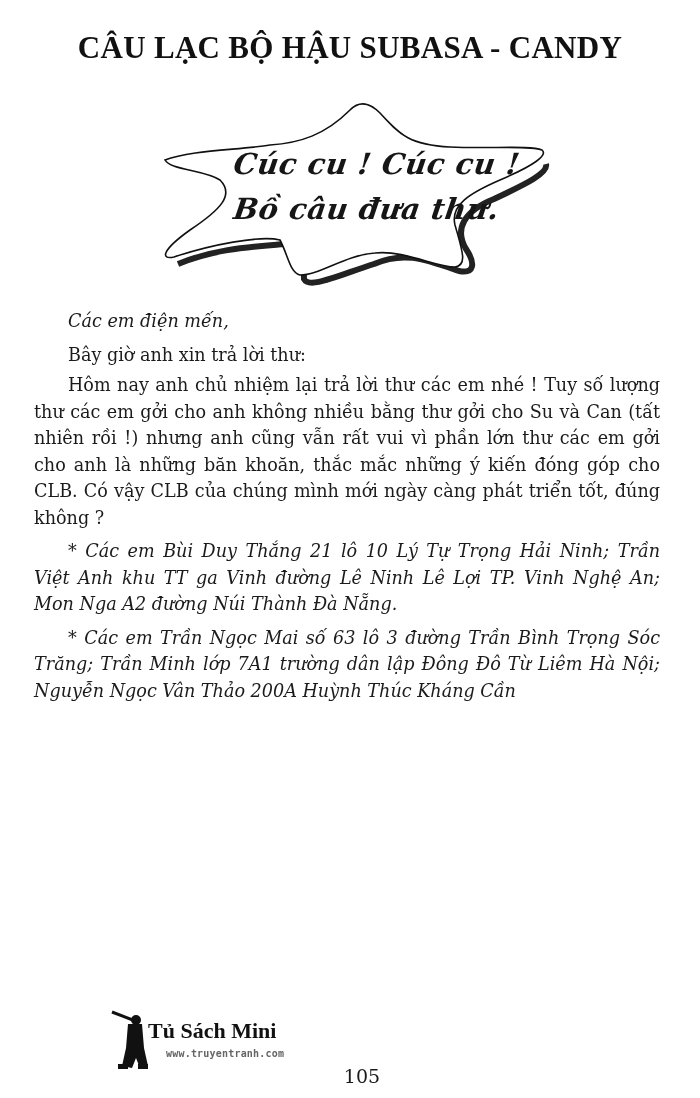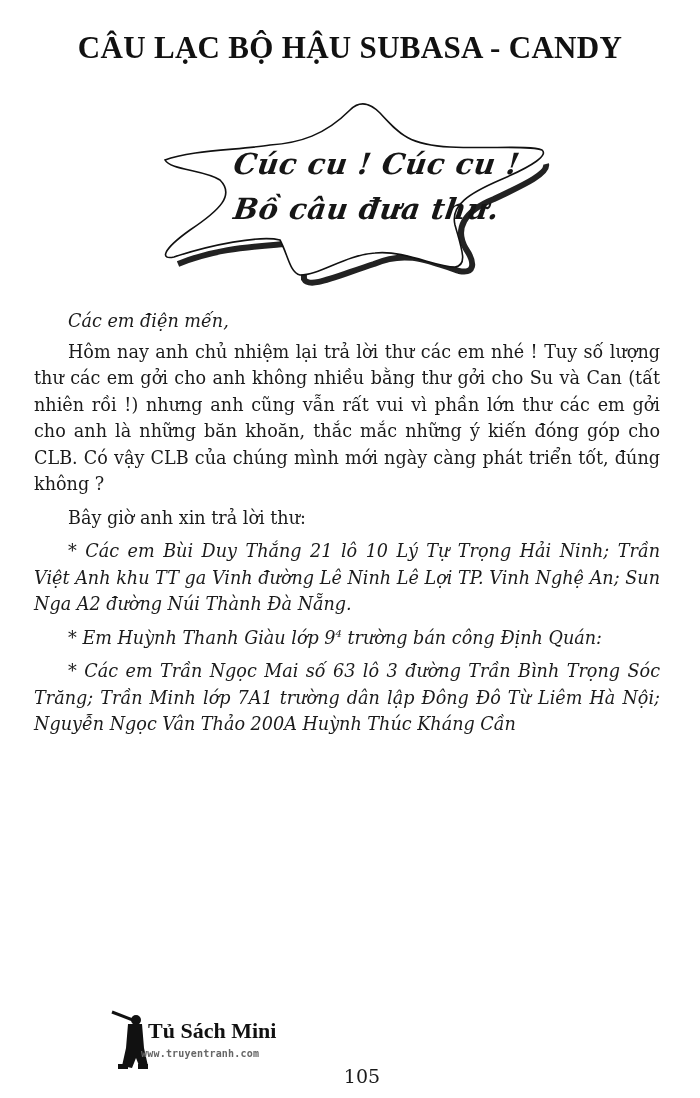--- a/index.html
+++ b/index.html
@@ -87,21 +87,21 @@
       left: 38px;
       top: 10px;
       font-family: "Liberation Serif", "DejaVu Serif", serif;
       font-weight: bold;
       font-size: 22px;
       color: #111;
       white-space: nowrap;
     }
     .logo-url {
       position: absolute;
-      left: 31px;
+      left: 56px;
       top: 40px;
       font-family: "DejaVu Sans Mono", "Liberation Mono", monospace;
       font-size: 10px;
       font-weight: bold;
       color: #666;
       white-space: nowrap;
       letter-spacing: 0.2px;
     }
     .page-number {
       position: absolute;
@@ -125,24 +125,23 @@
     <path d="M 24 165 C 60 150, 95 148, 130 145 C 150 145, 150 170, 150 180 C 155 190, 180 178, 220 165 C 250 152, 270 160, 305 172 C 320 175, 322 165, 312 150 C 300 130, 310 112, 340 100 C 365 88, 395 75, 392 65" fill="none" stroke="#222" stroke-width="6" transform="translate(4,4)"></path>
 
     <path d="M 15 65 C 40 55, 90 55, 120 50 C 150 48, 175 40, 200 15 C 210 5, 220 8, 230 18 C 250 40, 260 50, 300 52 C 340 54, 380 50, 392 55 C 398 60, 385 70, 350 85 C 320 98, 300 110, 305 130 C 312 155, 318 170, 305 172 C 285 172, 255 155, 225 158 C 195 160, 170 180, 150 180 C 140 178, 138 160, 130 145 C 110 140, 60 150, 24 162 C 10 165, 12 155, 40 135 C 70 115, 85 100, 70 85 C 55 75, 20 75, 15 65 Z" fill="#ffffff" stroke="#111" stroke-width="1.6"></path>
   </svg>
   <div class="star-text star-line-1">Cúc cu ! Cúc cu !</div>
   <div class="star-text star-line-2">Bồ câu đưa thư.</div>
 </div>
 
 <div class="body-text" style="top:308px;">
   <p class="para salutation">Các em điện mến,</p>
+  <p class="para">Bây giờ anh xin trả lời thư:</p>
   <p class="para" style="margin-top:4px;">Hôm nay anh chủ nhiệm lại trả lời thư các em nhé ! Tuy số lượng thư các em gởi cho anh không nhiều bằng thư gởi cho Su và Can (tất nhiên rồi !) nhưng anh cũng vẫn rất vui vì phần lớn thư các em gởi cho anh là những băn khoăn, thắc mắc những ý kiến đóng góp cho CLB. Có vậy CLB của chúng mình mới ngày càng phát triển tốt, đúng không ?</p>
-  <p class="para">Bây giờ anh xin trả lời thư:</p>
-  <p class="para italic">* Các em Bùi Duy Thắng 21 lô 10 Lý Tự Trọng Hải Ninh; Trần Việt Anh khu TT ga Vinh đường Lê Ninh Lê Lợi TP. Vinh Nghệ An; Sun Nga A2 đường Núi Thành Đà Nẵng.</p>
-  <p class="para italic"><span>* Em Huỳnh Thanh Giàu lớp 9</span><sup>4</sup><span> trường bán công Định Quán:</span></p>
+  <p class="para italic">* Các em Bùi Duy Thắng 21 lô 10 Lý Tự Trọng Hải Ninh; Trần Việt Anh khu TT ga Vinh đường Lê Ninh Lê Lợi TP. Vinh Nghệ An; Mon Nga A2 đường Núi Thành Đà Nẵng.</p>
   <p class="para italic">* Các em Trần Ngọc Mai số 63 lô 3 đường Trần Bình Trọng Sóc Trăng; Trần Minh lớp 7A1 trường dân lập Đông Đô Từ Liêm Hà Nội; Nguyễn Ngọc Vân Thảo 200A Huỳnh Thúc Kháng Cần</p>
 </div>
 
 <div class="logo">
   <svg class="logo-figure" width="45" height="65" viewBox="0 0 45 65">
     <line x1="2" y1="4" x2="28" y2="14" stroke="#111" stroke-width="3"></line>
     <circle cx="26" cy="12" r="5" fill="#111"></circle>
     <path d="M 18 16 L 32 16 L 34 40 L 38 58 L 30 60 L 26 50 L 22 60 L 12 58 L 16 40 Z" fill="#111"></path>
     <rect x="8" y="56" width="10" height="5" fill="#111"></rect>
     <rect x="28" y="56" width="10" height="5" fill="#111"></rect>

